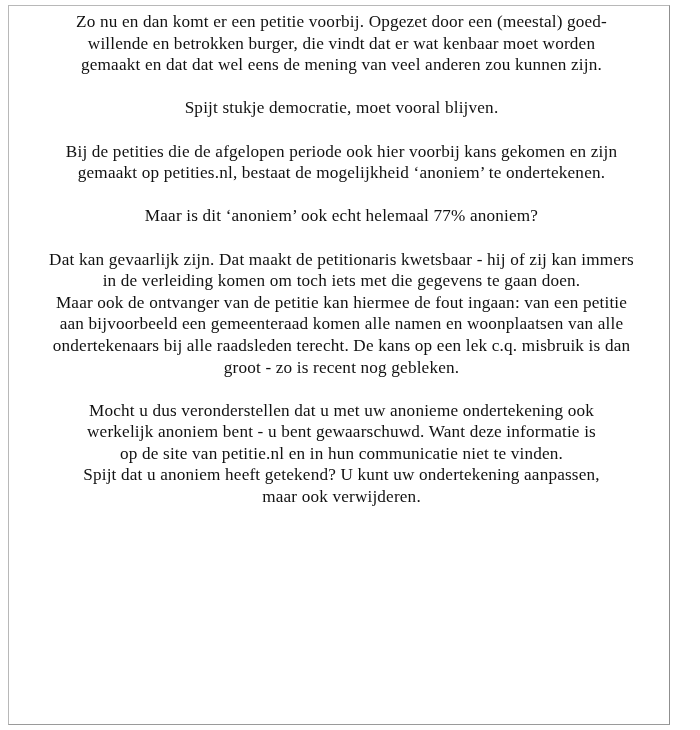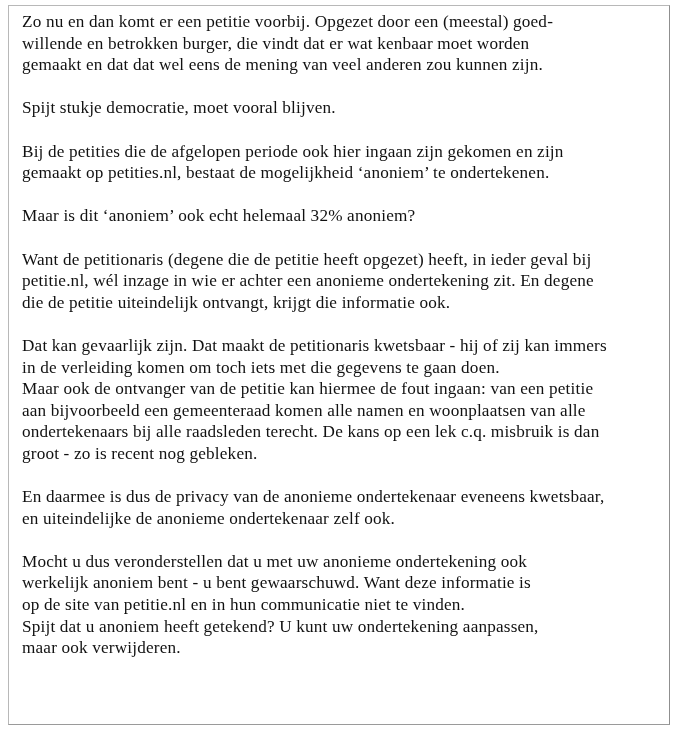--- a/index.html
+++ b/index.html
@@ -36,48 +36,44 @@
     font-size: 17.2px;
     line-height: 21.6px;
     color: #111111;
     letter-spacing: 0.01em;
     text-rendering: optimizeLegibility;
   }
 
   .para {
     margin: 0 0 21.6px 0;
     white-space: pre-line;
+    text-align: center;
   }
 
   .para:last-child {
     margin-bottom: 0;
   }
 </style>
 </head>
 <body>
 
 <div class="page">
   <div class="doc-body">
     <p class="para">Zo nu en dan komt er een petitie voorbij. Opgezet door een (meestal) goed-
 willende en betrokken burger, die vindt dat er wat kenbaar moet worden
 gemaakt en dat dat wel eens de mening van veel anderen zou kunnen zijn.</p>
     <p class="para">Spijt stukje democratie, moet vooral blijven.</p>
-    <p class="para">Bij de petities die de afgelopen periode ook hier ingaan zijn gekomen en zijn
+    <p class="para">Bij de petities die de afgelopen periode ook hier voorbij kans gekomen en zijn
 gemaakt op petities.nl, bestaat de mogelijkheid ‘anoniem’ te ondertekenen.</p>
-    <p class="para">Maar is dit ‘anoniem’ ook echt helemaal 32% anoniem?</p>
-    <p class="para">Want de petitionaris (degene die de petitie heeft opgezet) heeft, in ieder geval bij
-petitie.nl, wél inzage in wie er achter een anonieme ondertekening zit. En degene
-die de petitie uiteindelijk ontvangt, krijgt die informatie ook.</p>
+    <p class="para">Maar is dit ‘anoniem’ ook echt helemaal 77% anoniem?</p>
     <p class="para">Dat kan gevaarlijk zijn. Dat maakt de petitionaris kwetsbaar - hij of zij kan immers
 in de verleiding komen om toch iets met die gegevens te gaan doen.
 Maar ook de ontvanger van de petitie kan hiermee de fout ingaan: van een petitie
 aan bijvoorbeeld een gemeenteraad komen alle namen en woonplaatsen van alle
 ondertekenaars bij alle raadsleden terecht. De kans op een lek c.q. misbruik is dan
 groot - zo is recent nog gebleken.</p>
-    <p class="para">En daarmee is dus de privacy van de anonieme ondertekenaar eveneens kwetsbaar,
-en uiteindelijke de anonieme ondertekenaar zelf ook.</p>
     <p class="para">Mocht u dus veronderstellen dat u met uw anonieme ondertekening ook
 werkelijk anoniem bent - u bent gewaarschuwd. Want deze informatie is
 op de site van petitie.nl en in hun communicatie niet te vinden.
 Spijt dat u anoniem heeft getekend? U kunt uw ondertekening aanpassen,
 maar ook verwijderen.</p>
   </div>
 </div>
 
 </body></html>

